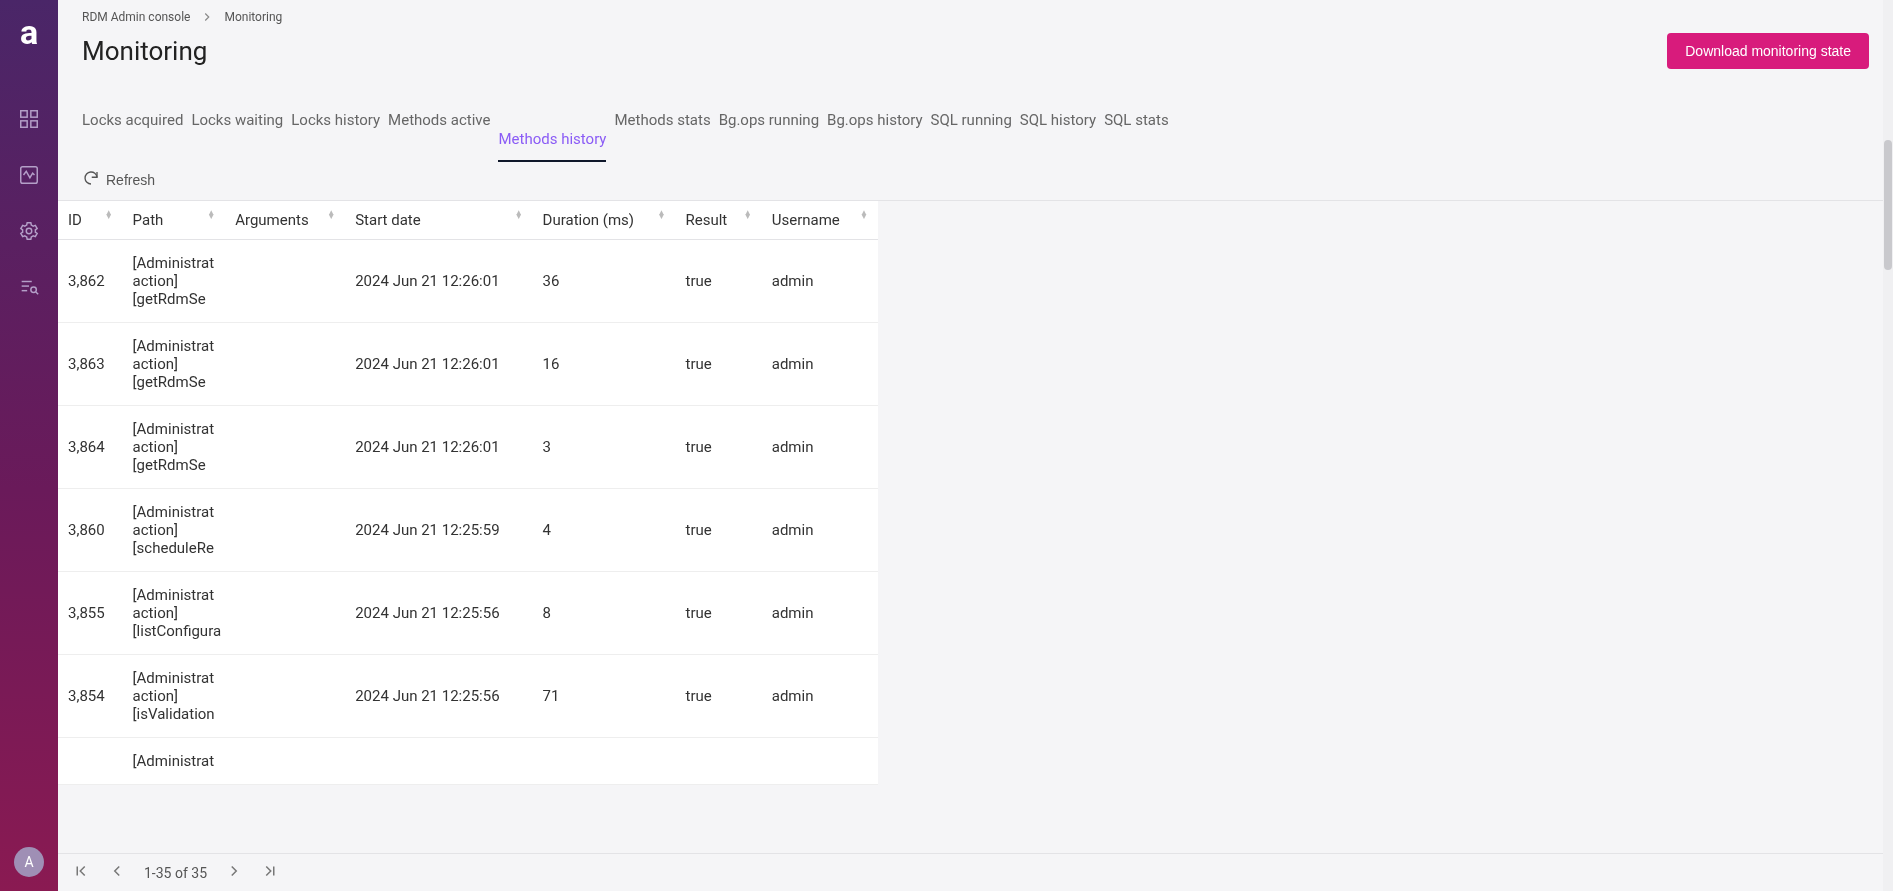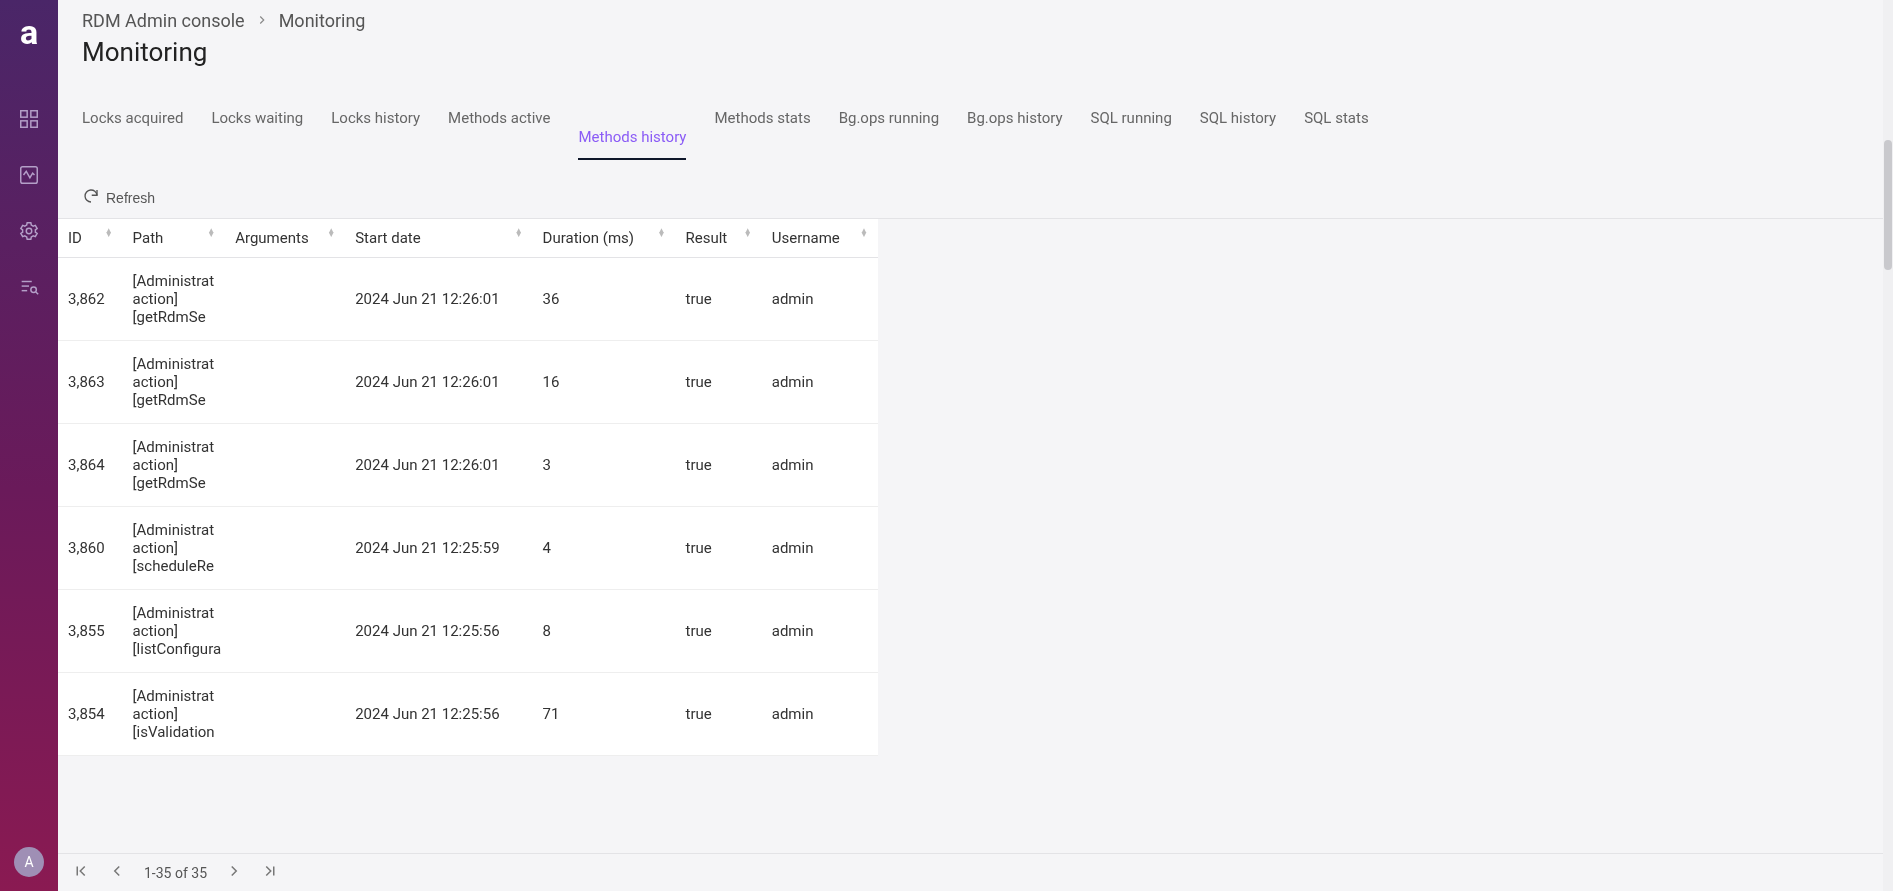--- a/index.html
+++ b/index.html
@@ -42,40 +42,40 @@
     color: #fff;
     display: flex; align-items: center; justify-content: center;
     font-size: 14px;
   }
 
   
   .main { flex: 1; display: flex; flex-direction: column; overflow: hidden; }
 
   
   .header { padding: 10px 24px 0 24px; }
-  .breadcrumb { display: flex; align-items: flex-start; gap: 10px; color: #555; font-size: 18px; }
+  .breadcrumb { display: flex; align-items: flex-start; gap: 10px; color: #555; font-size: 12px; }
   .breadcrumb a { color: #555; text-decoration: none; cursor: pointer; }
   .breadcrumb .sep svg { width: 14px; height: 14px; stroke: #888; stroke-width: 2; fill: none; }
   .title-row { display: flex; align-items: center; justify-content: space-between; margin-top: 6px; }
   .page-title { font-size: 26px; font-weight: 400; color: #222; }
   .download-btn {
     background: #d81b7c;
     color: #fff;
     border: none;
     padding: 10px 18px;
     border-radius: 4px;
     font-size: 14px;
     cursor: pointer;
   }
 
   
   .tabs-row {
     display: flex; flex-wrap: wrap;
     align-items: center;
-    gap: 28px;
+    gap: 8px;
     padding: 22px 24px 0 24px;
     border-bottom: 1px solid #e3e3e6;
     position: relative;
   }
   .tab {
     color: #666;
     padding-bottom: 12px;
     cursor: pointer;
     font-size: 15px;
   }
@@ -201,20 +201,21 @@
       <a>RDM Admin console</a>
       <span class="sep">
         <svg viewBox="0 0 24 24">
             <polyline points="9 6 15 12 9 18"></polyline>
           </svg>
       </span>
       <span>Monitoring</span>
     </div>
     <div class="title-row">
       <h1 class="page-title">Monitoring</h1>
+      <button class="download-btn">Download monitoring state</button>
     </div>
   </div>
 
   <div class="tabs-row" id="tabs-container">
 
     <div class="tab">Locks acquired</div>
       <div class="tab">Locks waiting</div>
       <div class="tab">Locks history</div>
       <div class="tab">Methods active</div>
       <div class="tab active">Methods history</div>
@@ -354,20 +355,29 @@
           </tr>
           <tr>
             <td>3,854</td>
             <td class="col-path">[Administrat action] [isValidation</td>
             <td class="col-args"></td>
             <td>2024 Jun 21 12:25:56</td>
             <td>71</td>
             <td>true</td>
             <td>admin</td>
           </tr>
+          <tr>
+            <td></td>
+            <td class="col-path">[Administrat</td>
+            <td class="col-args"></td>
+            <td></td>
+            <td></td>
+            <td></td>
+            <td></td>
+          </tr>
         </tbody>
     </table>
   </div>
 
   <div class="pager">
     <span class="pg-btn">
       <span><svg viewBox="0 0 24 24">
             <polyline points="17 6 11 12 17 18"></polyline>
             <line x1="7" y1="6" x2="7" y2="18"></line>
           </svg></span>

